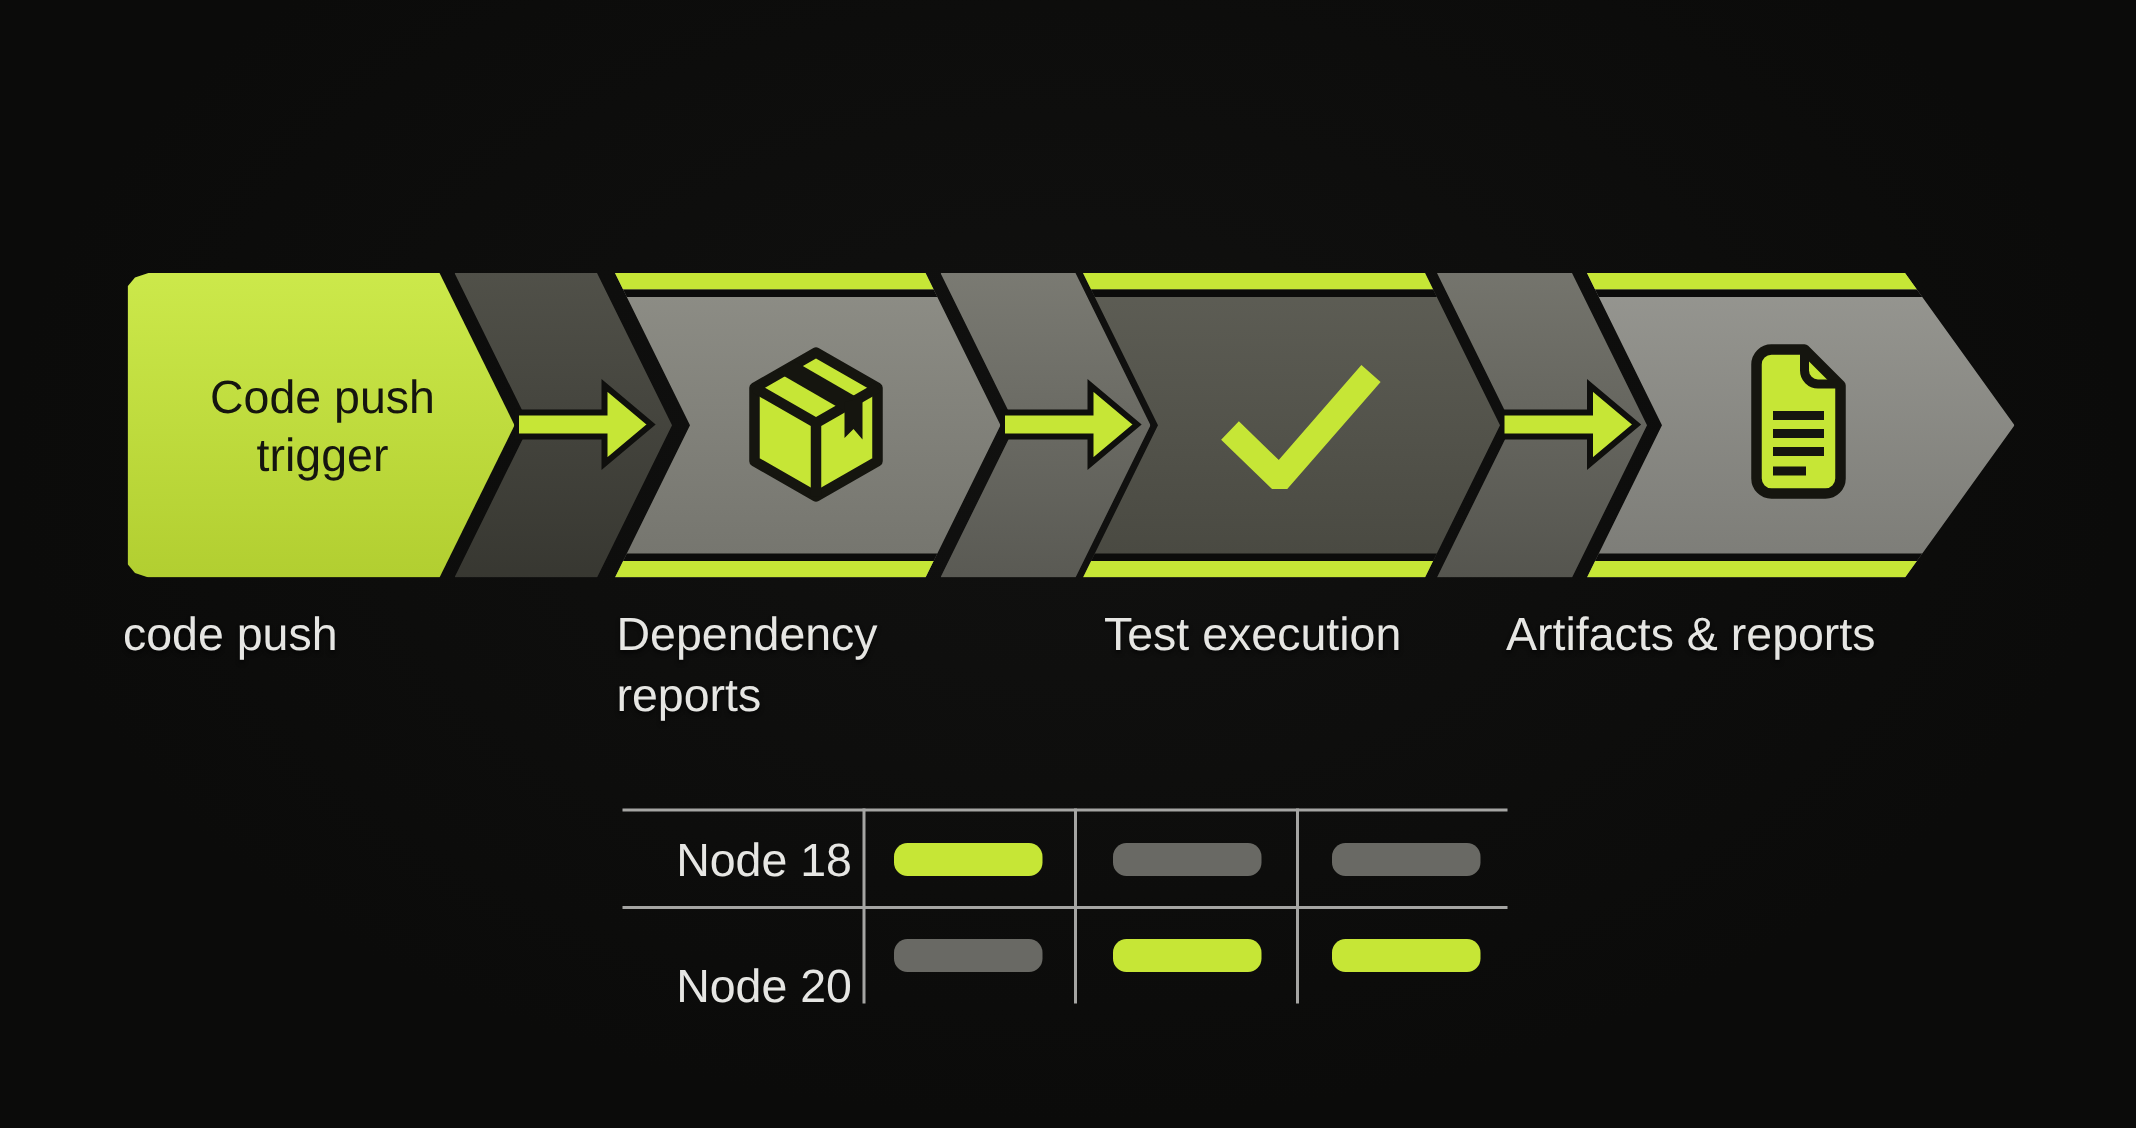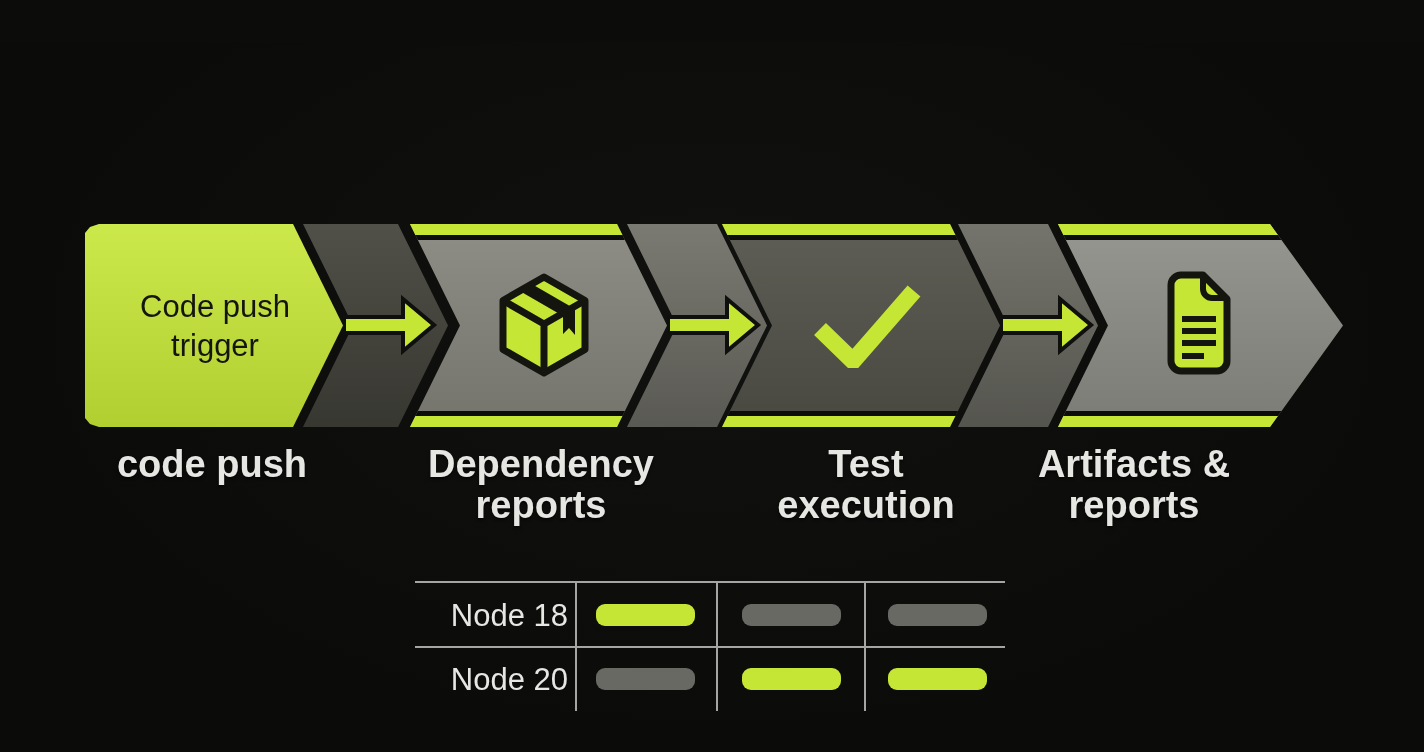--- a/index.html
+++ b/index.html
@@ -3,21 +3,21 @@
 <meta charset="utf-8">
 <style>
   html,body{margin:0;padding:0;}
   body{
     width:1424px;height:752px;
     background:var(--bg,#0c0c0c);
     overflow:hidden;
     font-family:"Liberation Sans","DejaVu Sans",sans-serif;
     position:relative;
   }
-  .canvas{position:absolute;inset:0;background:radial-gradient(ellipse at 50% 40%, #111110 0%, #0b0b0a 70%);margin-top:42px;}
+  .canvas{position:absolute;inset:0;background:radial-gradient(ellipse at 50% 40%, #111110 0%, #0b0b0a 70%);}
 
   
   .piece{position:absolute;top:182px;height:203px;}
   .c1{
     left:85px;width:258px;
     background:linear-gradient(180deg, rgba(255,255,255,.10), rgba(0,0,0,.10)), var(--lime,#c6e636);
     clip-path:polygon(14px 0, 208px 0, 258px 101.5px, 208px 203px, 14px 203px, 5px 200px, 0 194px, 0 9px, 5px 3px);
   }
   .c1-label{
     position:absolute;left:28px;top:50%;transform:translateY(-50%);
@@ -52,38 +52,38 @@
   .icon-package{left:84px;top:49px;}
   .icon-check{left:90px;top:58px;}
   .icon-doc{left:94px;top:47px;}
 
   .flow-arrow{position:absolute;top:252px;width:96px;height:62px;}
   .a1{left:343px;} .a2{left:667px;} .a3{left:1000px;}
 
   
   .stage-label{
     position:absolute;top:402px;width:260px;
-    text-align:center;font-size:38px;line-height:41px;font-weight:700;
+    font-size:31px;line-height:41px;font-weight:400;
     color:var(--label_text,#e6e6e3);
     text-shadow:0 2px 3px rgba(0,0,0,.6);
   }
   .sl1{left:82px;} .sl2{left:411px;} .sl3{left:736px;} .sl4{left:1004px;}
 
   
   .mline{position:absolute;background:var(--line,#a5a5a3);}
   .mline.h1{left:415px;top:539px;width:590px;height:2px;}
   .mline.h2{left:415px;top:604px;width:590px;height:2px;}
   .mline.v{top:539px;width:2px;height:130px;}
   .mline.v1{left:575px;} .mline.v2{left:716px;} .mline.v3{left:864px;}
 
   .node-label{
     position:absolute;left:433px;width:135px;height:36px;
     font-size:31px;color:var(--label_text,#e6e6e3);white-space:nowrap;text-align:right;
   }
-  .nl1{top:556px;} .nl2{top:620px;}
+  .nl1{top:556px;} .nl2{top:640px;}
 
   .bar{position:absolute;width:99px;height:22px;border-radius:9px;background:#555;}
   .bar[data-state="active"]{background:var(--lime,#c6e636);}
   .bar[data-state="inactive"]{background:var(--bar_inactive,#696964);}
   .r1{top:562px;} .r2{top:626px;}
   .col1{left:596px;} .col2{left:742px;} .col3{left:888px;}
 </style>
 </head>
 <body>
 

